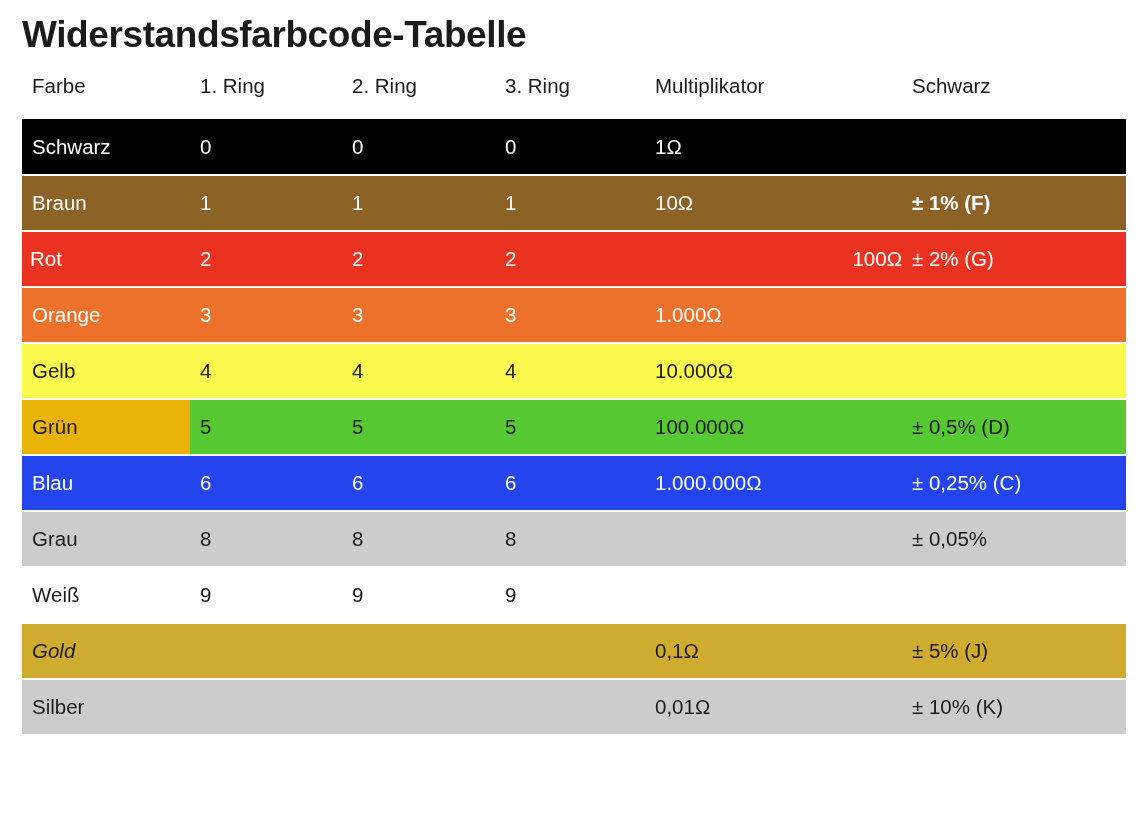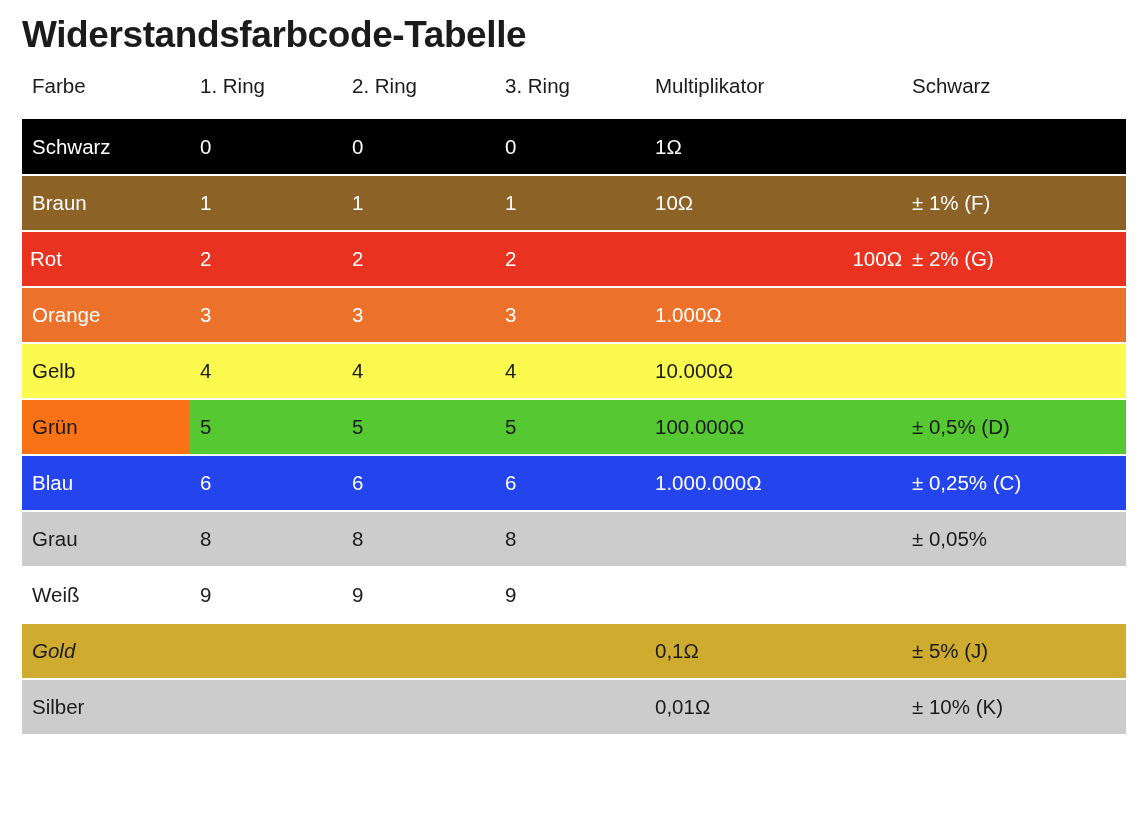--- a/index.html
+++ b/index.html
@@ -102,21 +102,21 @@
           <td style="background: rgb(0, 0, 0); color: rgb(255, 255, 255);">0</td>
           <td style="background: rgb(0, 0, 0); color: rgb(255, 255, 255);">1Ω</td>
           <td style="background: rgb(0, 0, 0); color: rgb(255, 255, 255);"></td>
         </tr>
         <tr>
           <td style="background: rgb(140, 98, 39); color: rgb(255, 255, 255);">Braun</td>
           <td style="background: rgb(140, 98, 39); color: rgb(255, 255, 255);">1</td>
           <td style="background: rgb(140, 98, 39); color: rgb(255, 255, 255);">1</td>
           <td style="background: rgb(140, 98, 39); color: rgb(255, 255, 255);">1</td>
           <td style="background: rgb(140, 98, 39); color: rgb(255, 255, 255);">10Ω</td>
-          <td style="background: rgb(140, 98, 39); color: rgb(255, 255, 255);">± 1% (F)</td>
+          <td style="background: rgb(140, 98, 39); color: rgb(255, 255, 255); font-weight: bold;">± 1% (F)</td>
         </tr>
         <tr>
           <td style="background: rgb(233, 51, 32); color: rgb(255, 255, 255); padding-left: 8px;">Rot</td>
           <td style="background: rgb(233, 51, 32); color: rgb(255, 255, 255);">2</td>
           <td style="background: rgb(233, 51, 32); color: rgb(255, 255, 255);">2</td>
           <td style="background: rgb(233, 51, 32); color: rgb(255, 255, 255);">2</td>
           <td style="background: rgb(233, 51, 32); color: rgb(255, 255, 255); text-align: right;">100Ω</td>
           <td style="background: rgb(233, 51, 32); color: rgb(255, 255, 255);">± 2% (G)</td>
         </tr>
         <tr>
@@ -129,21 +129,21 @@
         </tr>
         <tr>
           <td style="background: rgb(252, 250, 78); color: rgb(27, 27, 27);">Gelb</td>
           <td style="background: rgb(252, 250, 78); color: rgb(27, 27, 27);">4</td>
           <td style="background: rgb(252, 250, 78); color: rgb(27, 27, 27);">4</td>
           <td style="background: rgb(252, 250, 78); color: rgb(27, 27, 27);">4</td>
           <td style="background: rgb(252, 250, 78); color: rgb(27, 27, 27);">10.000Ω</td>
           <td style="background: rgb(252, 250, 78); color: rgb(27, 27, 27);"></td>
         </tr>
         <tr>
-          <td style="background: #f97316; color: rgb(27, 27, 27);">Grün</td>
+          <td style="background: #eab308; color: rgb(27, 27, 27);">Grün</td>
           <td style="background: rgb(85, 200, 50); color: rgb(27, 27, 27);">5</td>
           <td style="background: rgb(85, 200, 50); color: rgb(27, 27, 27);">5</td>
           <td style="background: rgb(85, 200, 50); color: rgb(27, 27, 27);">5</td>
           <td style="background: rgb(85, 200, 50); color: rgb(27, 27, 27);">100.000Ω</td>
           <td style="background: rgb(85, 200, 50); color: rgb(27, 27, 27); margin-top: 48px;">± 0,5% (D)</td>
         </tr>
         <tr>
           <td style="background: rgb(36, 69, 238); color: rgb(255, 255, 255);">Blau</td>
           <td style="background: rgb(36, 69, 238); color: rgb(255, 255, 255);">6</td>
           <td style="background: rgb(36, 69, 238); color: rgb(255, 255, 255);">6</td>

